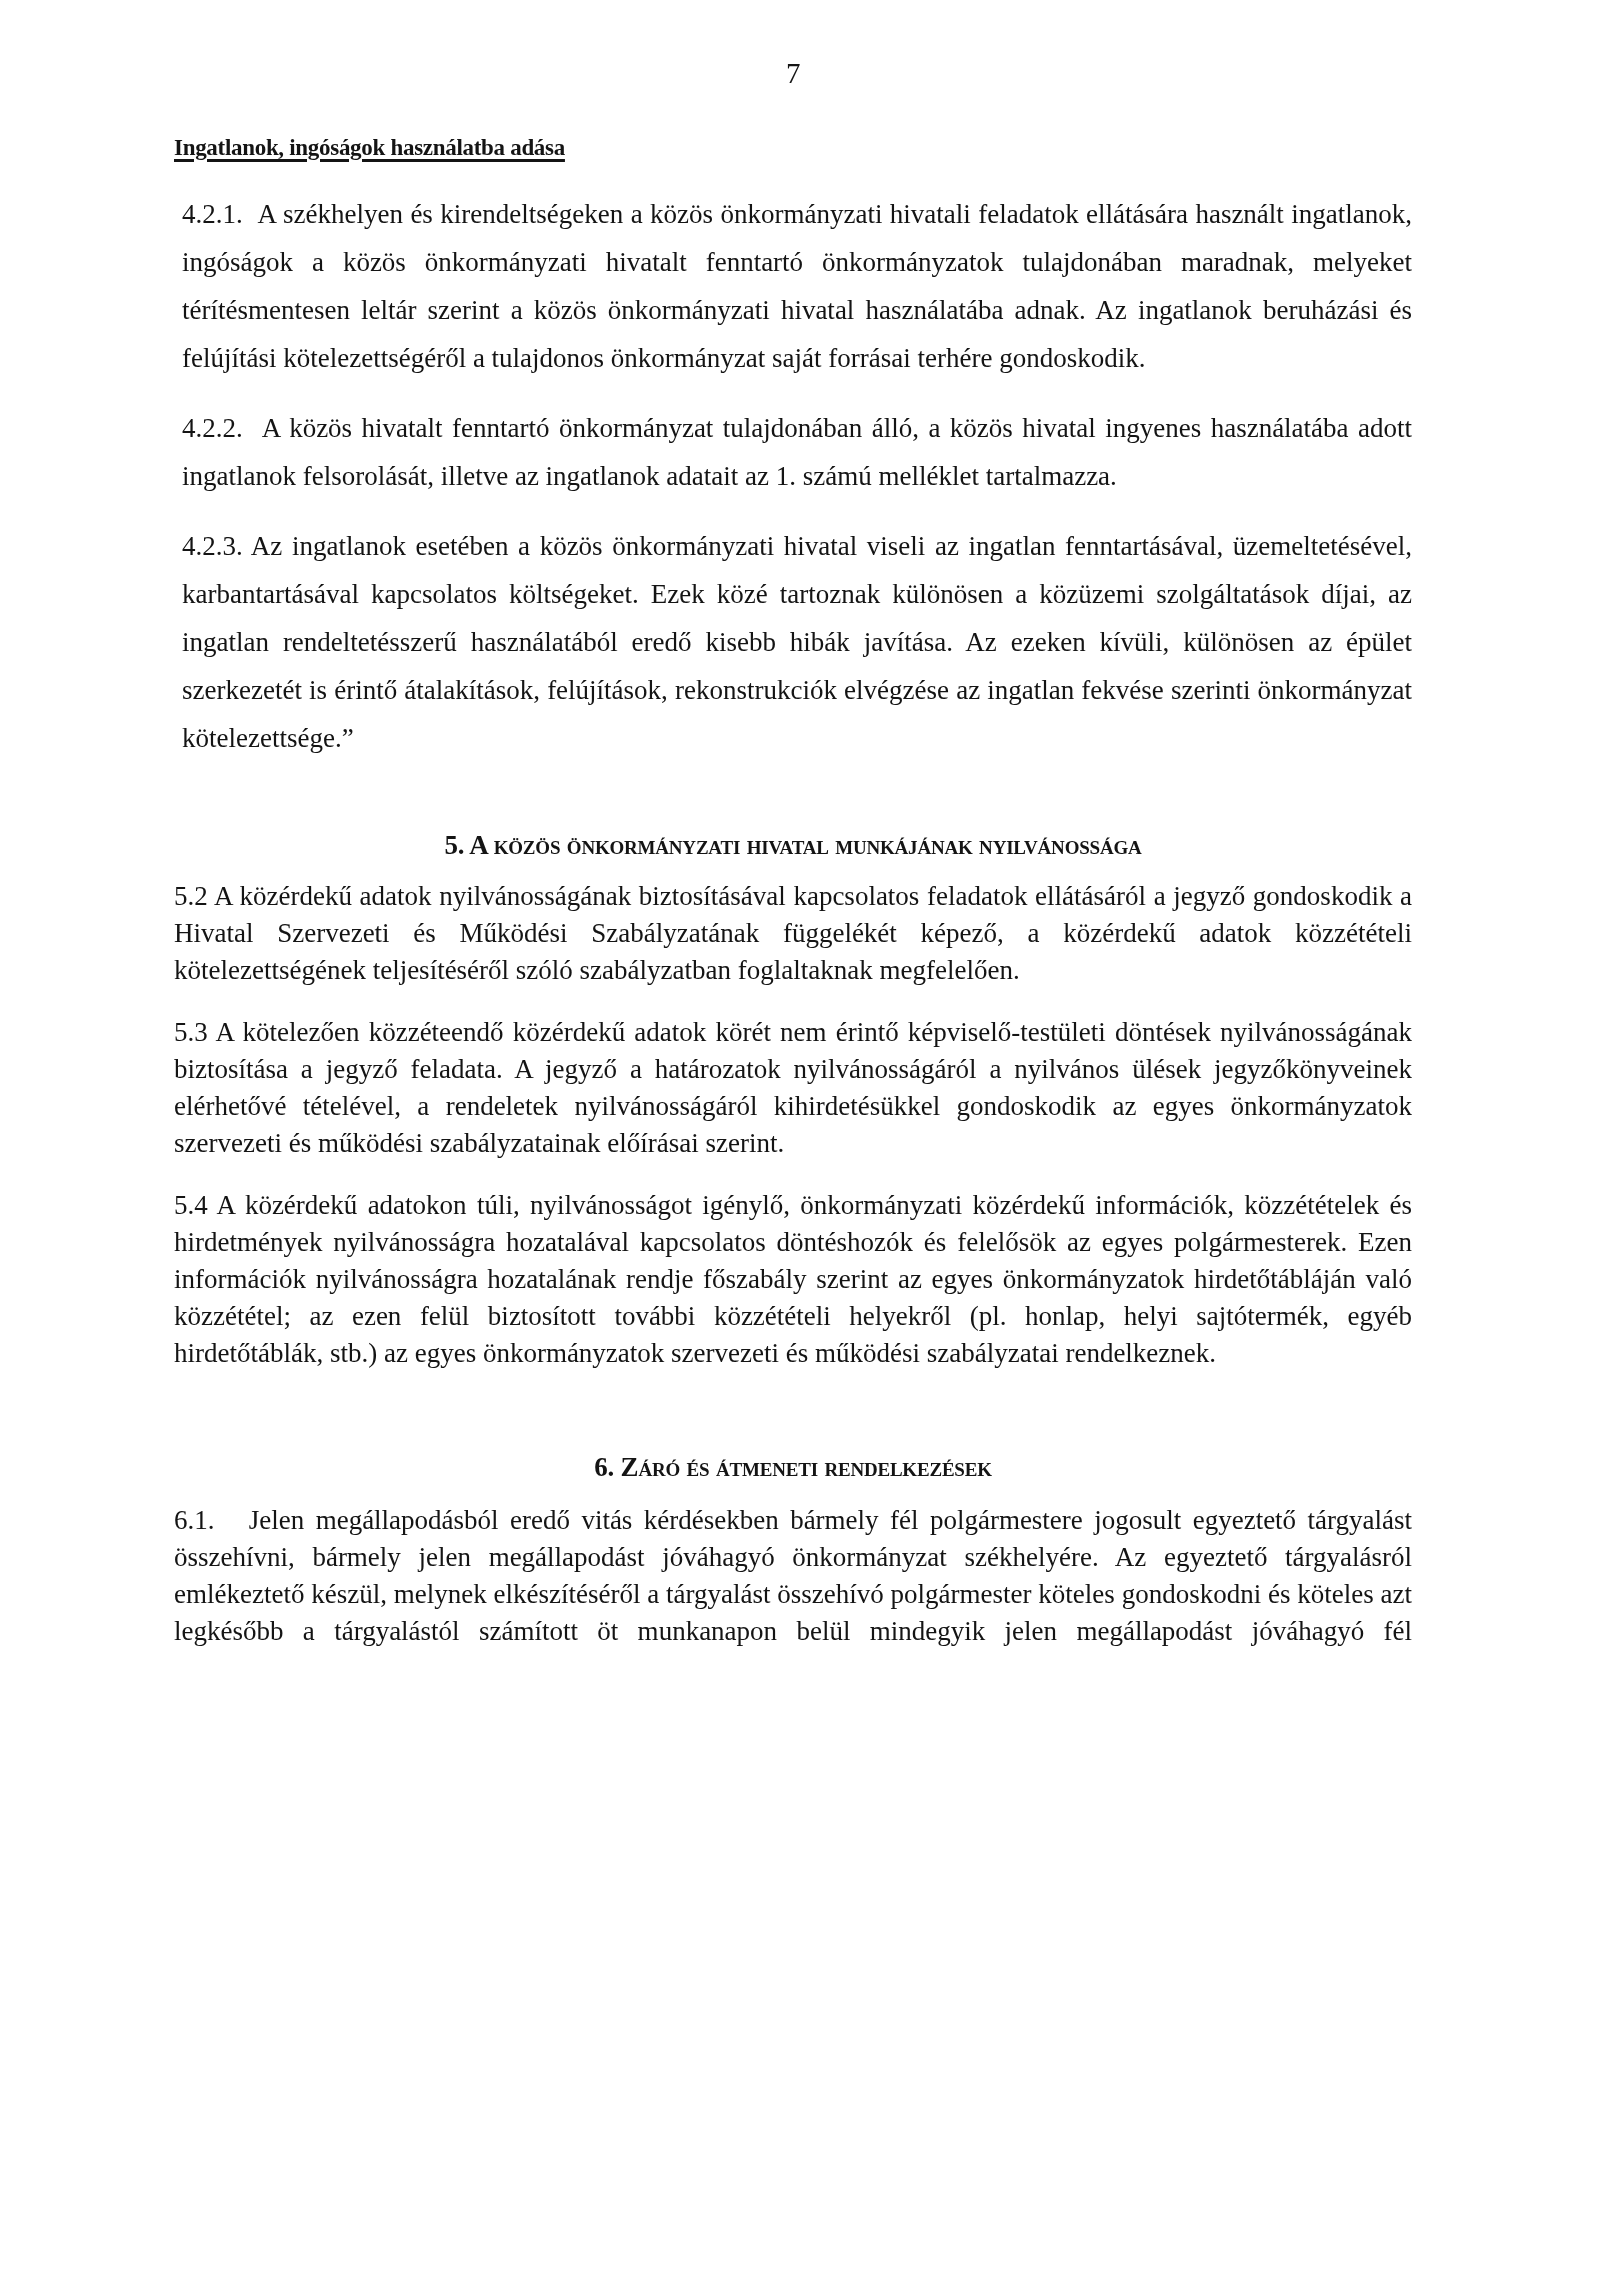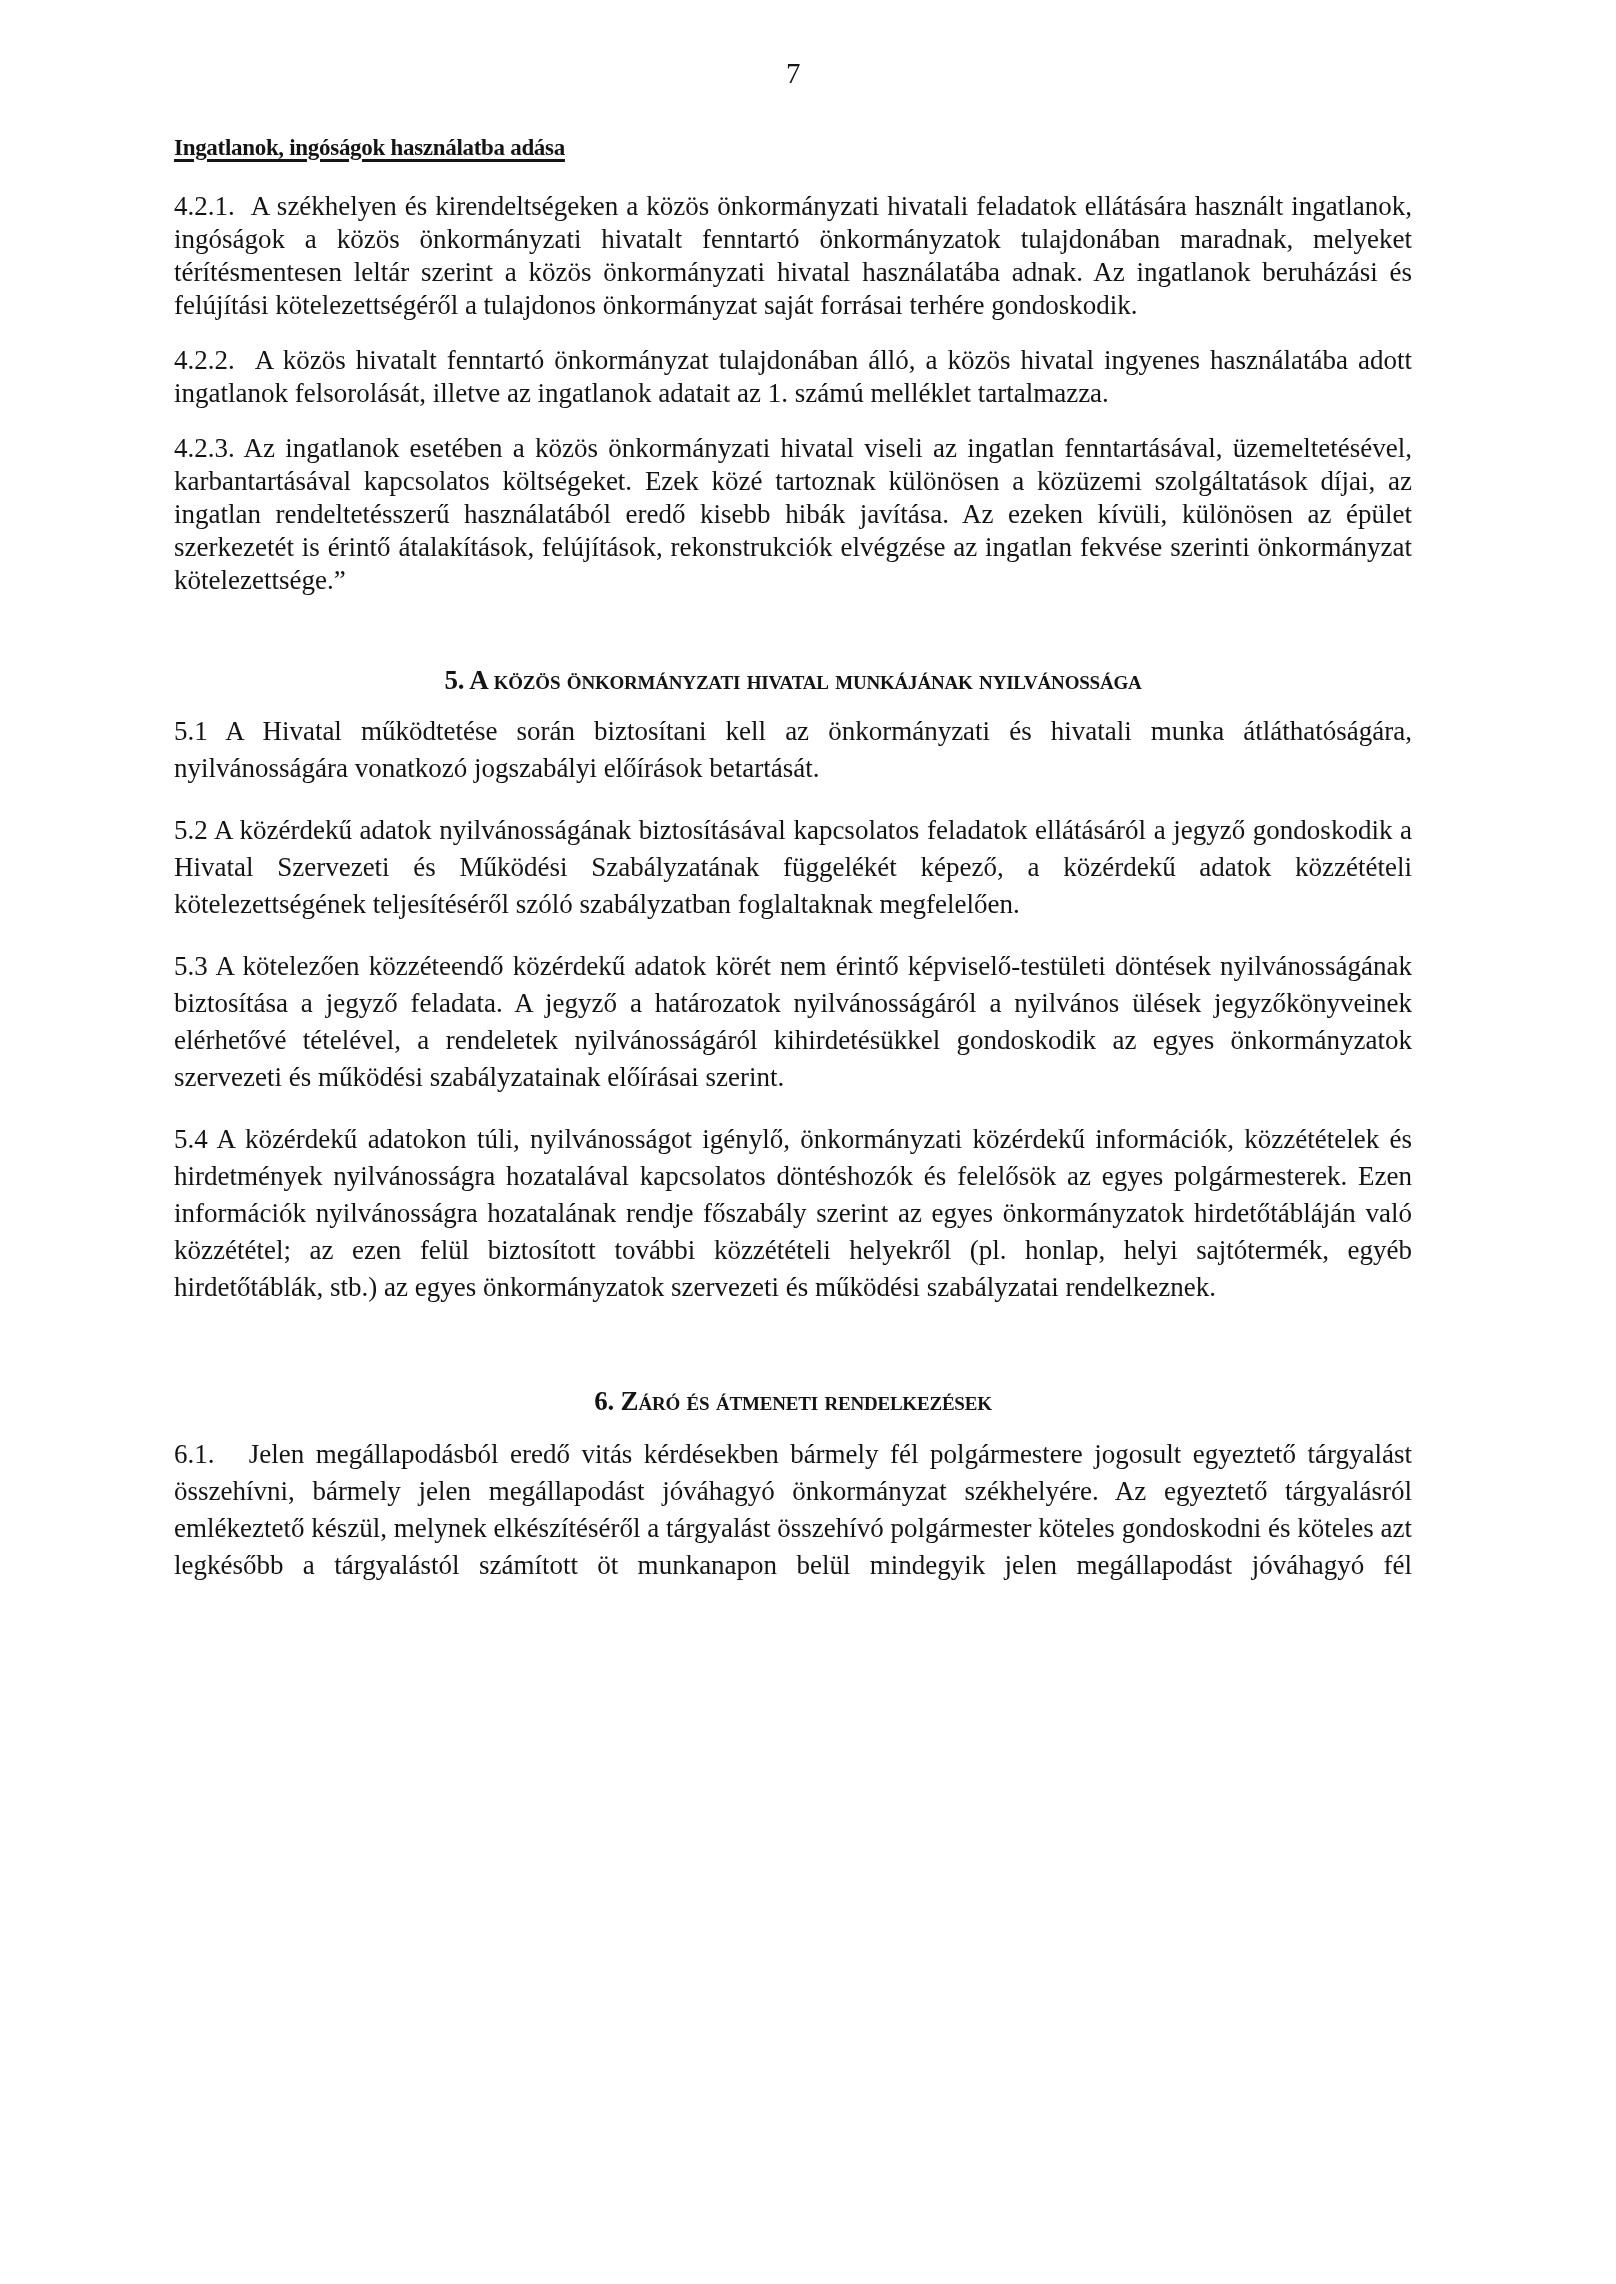--- a/index.html
+++ b/index.html
@@ -37,21 +37,21 @@
       font-size: 23px;
       line-height: 39px;
       margin: 0 0 23.4px 0;
       letter-spacing: -0.3px;
     }
     .para {
       margin: 0 0 22px 0;
       text-align: justify;
       text-align-last: left;
     }
-    .sec4 .para { line-height: 33px; }
+    .sec4 .para { line-height: 48px; margin-left: 8px; }
     .sec5 .para, .sec6 .para { line-height: 37px; margin-bottom: 25px; }
     .section-heading {
       text-align: center;
       font-weight: bold;
       font-size: 27px;
       font-variant: small-caps;
       line-height: 36px;
       letter-spacing: -0.2px;
     }
     .sec5 .section-heading { margin: 65px 0 14.3px 0; }
@@ -71,21 +71,20 @@
     <p class="para"><span class="num">4.2.1.</span>&nbsp;&nbsp;<span>A székhelyen és kirendeltségeken a közös önkormányzati hivatali feladatok ellátására használt ingatlanok, ingóságok a közös önkormányzati hivatalt fenntartó önkormányzatok tulajdonában maradnak, melyeket térítésmentesen leltár szerint a közös önkormányzati hivatal használatába adnak. Az ingatlanok beruházási és felújítási kötelezettségéről a tulajdonos önkormányzat saját forrásai terhére gondoskodik.</span></p>
 
     <p class="para"><span class="num">4.2.2.</span>&nbsp;&nbsp;<span>A közös hivatalt fenntartó önkormányzat tulajdonában álló, a közös hivatal ingyenes használatába adott ingatlanok felsorolását, illetve az ingatlanok adatait az 1. számú melléklet tartalmazza.</span></p>
 
     <p class="para"><span class="num">4.2.3.</span> <span>Az ingatlanok esetében a közös önkormányzati hivatal viseli az ingatlan fenntartásával, üzemeltetésével, karbantartásával kapcsolatos költségeket. Ezek közé tartoznak különösen a közüzemi szolgáltatások díjai, az ingatlan rendeltetésszerű használatából eredő kisebb hibák javítása. Az ezeken kívüli, különösen az épület szerkezetét is érintő átalakítások, felújítások, rekonstrukciók elvégzése az ingatlan fekvése szerinti önkormányzat kötelezettsége.”</span></p>
   </section>
 
   <section class="sec5">
     <div class="section-heading">5. A közös önkormányzati hivatal munkájának nyilvánossága</div>
 
-    <p class="para"><span class="num">5.1</span> <span>A Hivatal működtetése során biztosítani kell az önkormányzati és hivatali munka átláthatóságára, nyilvánosságára vonatkozó jogszabályi előírások betartását.</span></p>
 
     <p class="para"><span class="num">5.2</span> <span>A közérdekű adatok nyilvánosságának biztosításával kapcsolatos feladatok ellátásáról a jegyző gondoskodik a Hivatal Szervezeti és Működési Szabályzatának függelékét képező, a közérdekű adatok közzétételi kötelezettségének teljesítéséről szóló szabályzatban foglaltaknak megfelelően.</span></p>
 
     <p class="para"><span class="num">5.3</span> <span>A kötelezően közzéteendő közérdekű adatok körét nem érintő képviselő-testületi döntések nyilvánosságának biztosítása a jegyző feladata. A jegyző a határozatok nyilvánosságáról a nyilvános ülések jegyzőkönyveinek elérhetővé tételével, a rendeletek nyilvánosságáról kihirdetésükkel gondoskodik az egyes önkormányzatok szervezeti és működési szabályzatainak előírásai szerint.</span></p>
 
     <p class="para"><span class="num">5.4</span> <span>A közérdekű adatokon túli, nyilvánosságot igénylő, önkormányzati közérdekű információk, közzétételek és hirdetmények nyilvánosságra hozatalával kapcsolatos döntéshozók és felelősök az egyes polgármesterek. Ezen információk nyilvánosságra hozatalának rendje főszabály szerint az egyes önkormányzatok hirdetőtábláján való közzététel; az ezen felül biztosított további közzétételi helyekről (pl. honlap, helyi sajtótermék, egyéb hirdetőtáblák, stb.) az egyes önkormányzatok szervezeti és működési szabályzatai rendelkeznek.</span></p>
   </section>
 
   <section class="sec6">
     <div class="section-heading">6. Záró és átmeneti rendelkezések</div>

